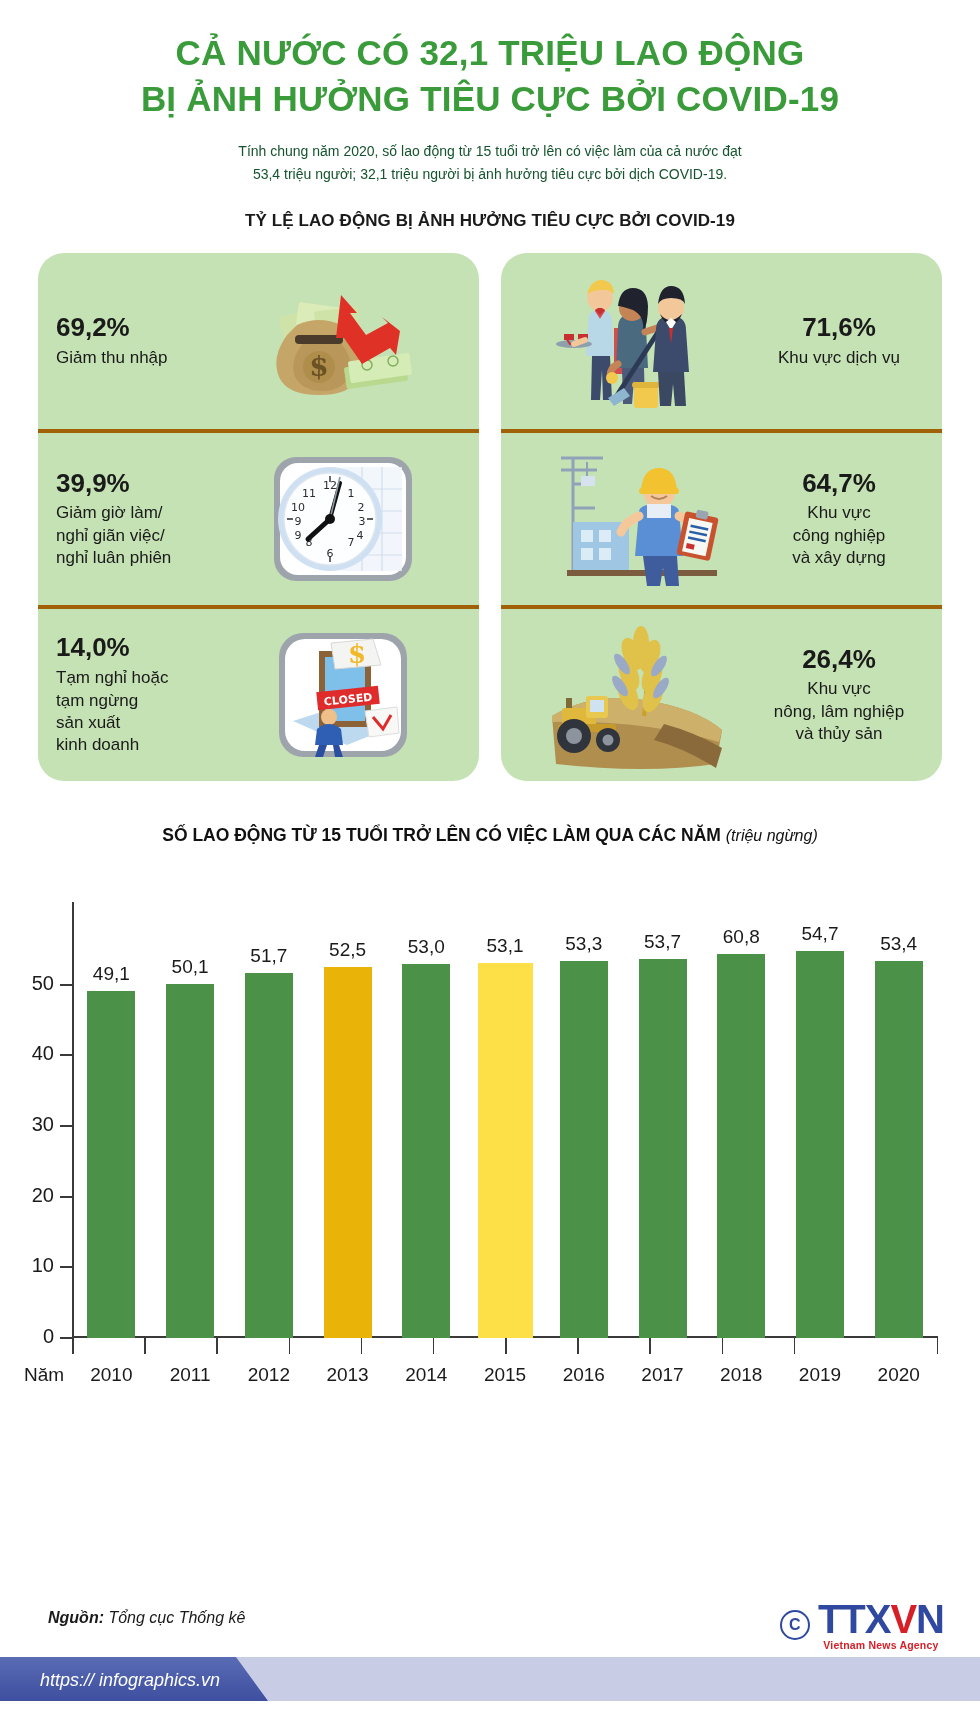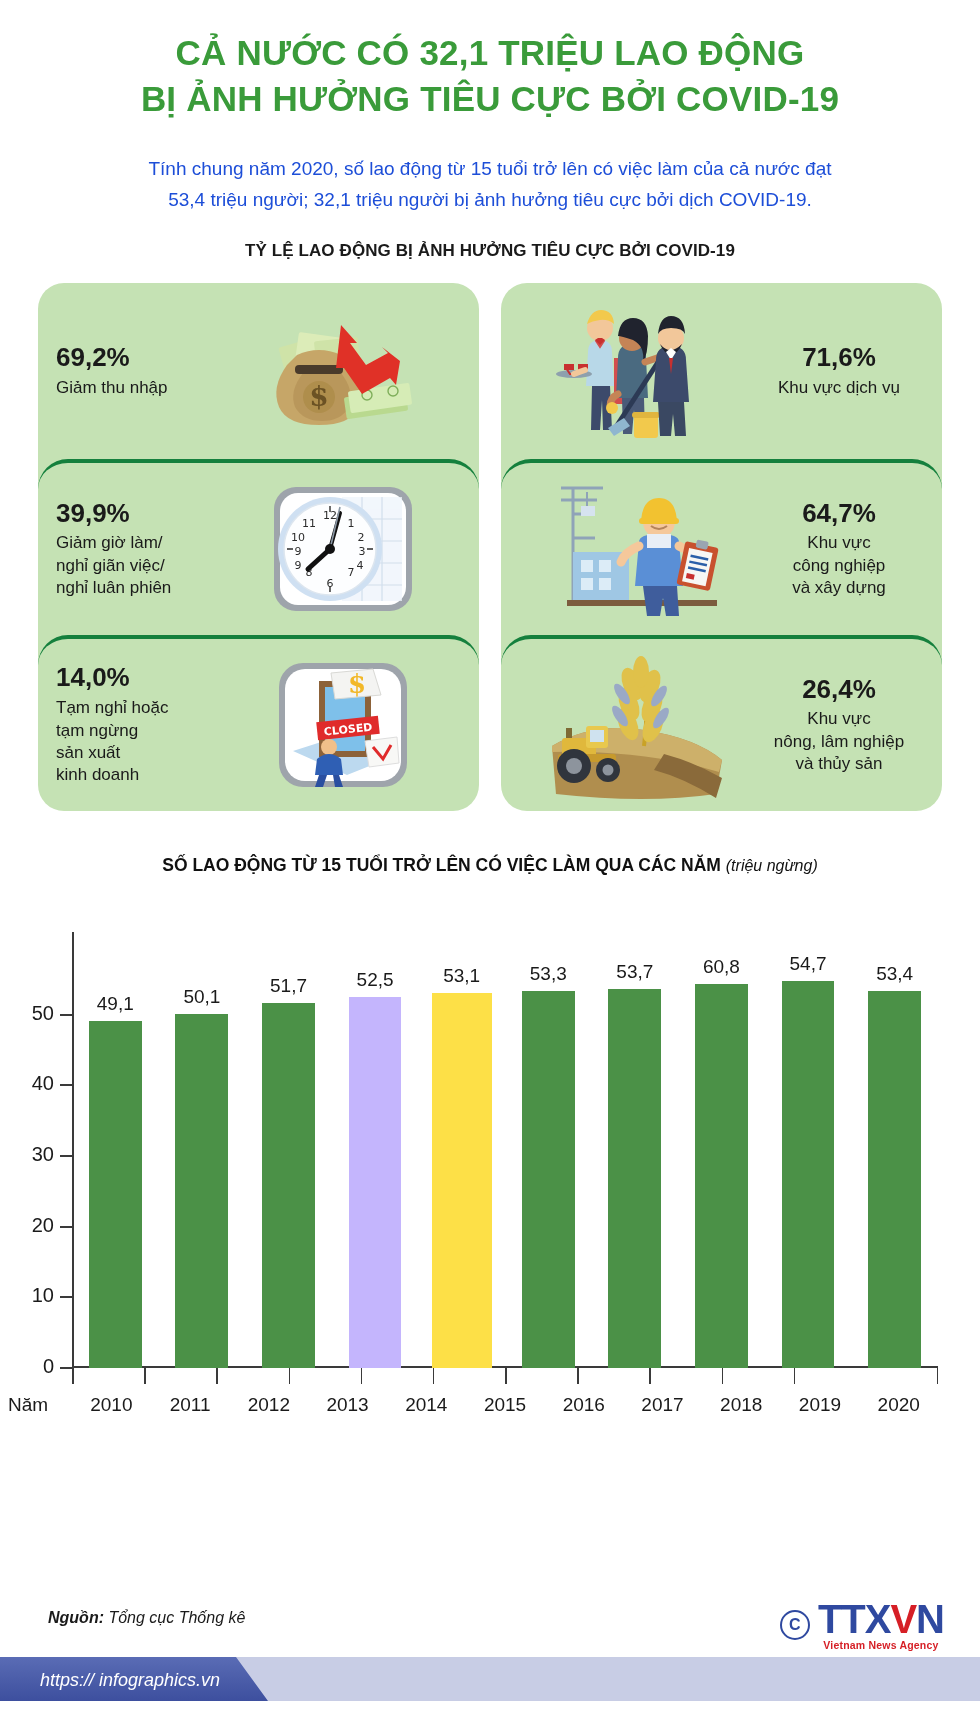--- a/index.html
+++ b/index.html
@@ -8,41 +8,41 @@
     font-family:"Liberation Sans",sans-serif;
     color:#231f20;overflow:hidden;position:relative;
   }
   
   .header{padding:30px 40px 0 40px;text-align:center;}
   .title{
     font-size:35px;font-weight:bold;color:#3a9b3a;
     letter-spacing:.2px;line-height:1.32;text-transform:uppercase;
   }
   .subtitle{
-    margin-top:32px;font-size:19px;line-height:1.6;color:#1d4ed8;
+    margin-top:18px;font-size:14px;line-height:1.6;color:#14532d;
     padding:0 35px;
   }
   
   .section-title{
     margin-top:26px;text-align:center;font-size:17px;font-weight:bold;
     color:#1a1a1a;letter-spacing:.1px;
   }
   
   .cards{
     margin:22px 38px 0 38px;display:flex;gap:22px;align-items:flex-start;
   }
   .col{
     flex:1;background:#c5e2b4;border-radius:26px;overflow:hidden;
     display:flex;flex-direction:column;
   }
   .card{
     display:flex;align-items:center;height:176px;box-sizing:border-box;
     padding:0 18px;position:relative;
   }
-  .card + .card{border-top:4px solid #15803d;border-radius:30px;}
+  .card + .card{border-top:4px solid #a16207;}
   .card .txt{flex:0 0 auto;}
   .card .art{flex:1 1 auto;display:flex;align-items:center;justify-content:center;height:100%;}
   .col-right .card{flex-direction:row;}
   .col-right .txt{text-align:center;}
   .pct{font-size:26px;font-weight:bold;color:#1a1a1a;line-height:1.1;}
   .lbl{font-size:17px;line-height:1.32;color:#1a1a1a;margin-top:5px;}
   .col-left .txt{width:168px;}
   .col-right .txt{width:170px;}
   
   .chart-title{
@@ -76,21 +76,21 @@
   .xticks{
     position:absolute;left:72px;right:42px;bottom:68px;height:16px;display:flex;
   }
   .xtickslot{flex:1;position:relative;}
   .xtickslot i{position:absolute;left:0;top:0;width:1.5px;height:16px;background:#3a3a3a;}
   .xlabels{
     position:absolute;left:72px;right:42px;bottom:36px;display:flex;
   }
   .xlab{flex:1;text-align:center;font-size:19px;color:#1a1a1a;}
   .nam-lab{
-    position:absolute;left:8px;bottom:36px;font-size:19px;color:#1a1a1a;
+    position:absolute;left:24px;bottom:36px;font-size:19px;color:#1a1a1a;
   }
   
   .footer{position:absolute;left:0;right:0;bottom:0;height:122px;}
   .source{
     position:absolute;left:48px;top:18px;font-size:16px;color:#1a1a1a;
   }
   .source b{font-weight:bold;font-style:italic;}
   .source span{font-style:italic;}
   .bluebar{
     position:absolute;left:0;bottom:12px;height:44px;width:100%;
@@ -440,22 +440,27 @@
           <div class="bar" style="height: 86.3793%; background: rgb(75, 145, 71);">
             <div class="barval">50,1</div>
           </div>
         </div>
         <div class="bargroup">
           <div class="bar" style="height: 89.1379%; background: rgb(75, 145, 71);">
             <div class="barval">51,7</div>
           </div>
         </div>
         <div class="bargroup">
-          <div class="bar" style="height: 90.5172%; background: #c4b5fd;">
+          <div class="bar" style="height: 90.5172%; background: #eab308;">
             <div class="barval">52,5</div>
+          </div>
+        </div>
+        <div class="bargroup">
+          <div class="bar" style="height: 91.3793%; background: rgb(75, 145, 71);">
+            <div class="barval">53,0</div>
           </div>
         </div>
         <div class="bargroup">
           <div class="bar" style="height: 91.5517%; background: #fde047; padding-left: 7px;">
             <div class="barval">53,1</div>
           </div>
         </div>
         <div class="bargroup">
           <div class="bar" style="height: 91.8966%; background: rgb(75, 145, 71);">
             <div class="barval">53,3</div>

